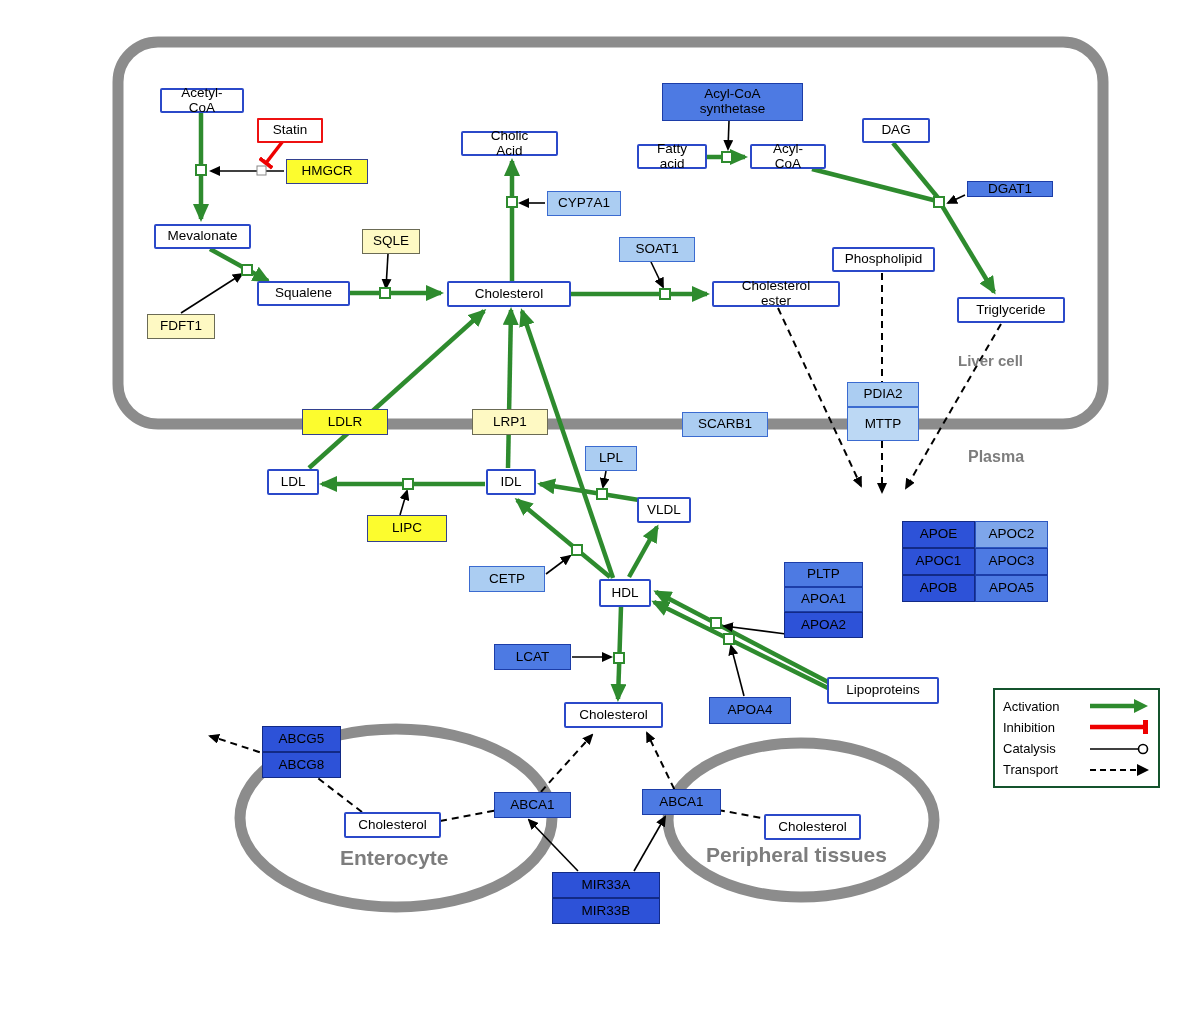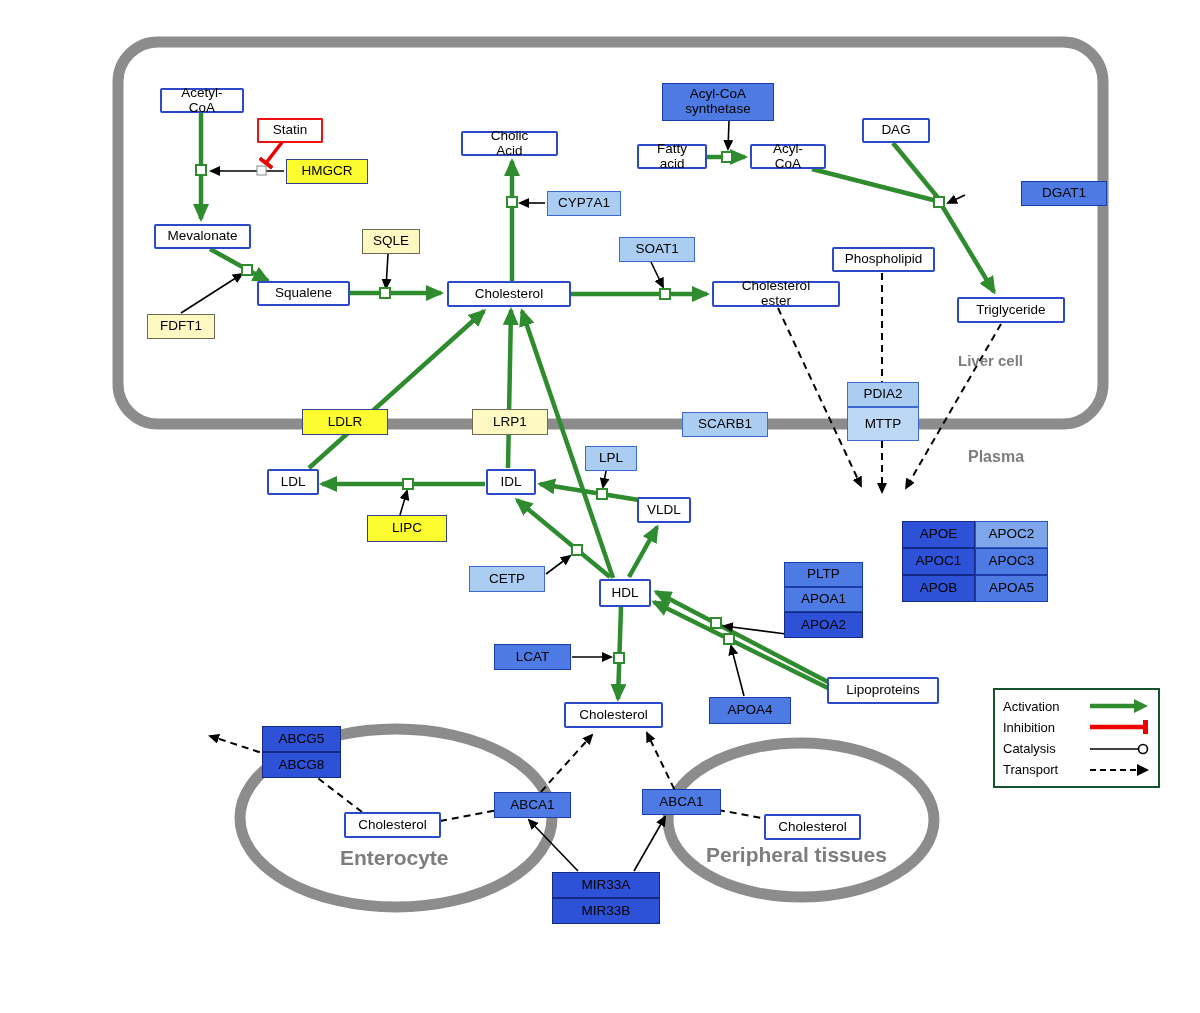--- a/index.html
+++ b/index.html
@@ -129,25 +129,25 @@
   <div class="node yellow" style="left:286px;top:159px;width:82px;height:25px">HMGCR</div>
   <div class="node met" style="left:154px;top:224px;width:97px;height:25px">Mevalonate</div>
   <div class="node paleyellow" style="left:362px;top:229px;width:58px;height:25px">SQLE</div>
   <div class="node paleyellow" style="left:147px;top:314px;width:68px;height:25px">FDFT1</div>
   <div class="node met" style="left:257px;top:281px;width:93px;height:25px">Squalene</div>
   <div class="node met" style="left:447px;top:281px;width:124px;height:26px">Cholesterol</div>
   <div class="node met" style="left:461px;top:131px;width:97px;height:25px">Cholic Acid</div>
   <div class="node bluelight" style="left:547px;top:191px;width:74px;height:25px">CYP7A1</div>
   <div class="node bluelight" style="left:619px;top:237px;width:76px;height:25px">SOAT1</div>
   <div class="node met" style="left:712px;top:281px;width:128px;height:26px">Cholesterol ester</div>
-  <div class="node bluemed" style="left:662px;top:83px;width:112px;height:38px">Acyl-CoA synthetase</div>
+  <div class="node bluemed" style="left:662px;top:83px;width:141px;height:38px">Acyl-CoA synthetase</div>
   <div class="node met" style="left:637px;top:144px;width:70px;height:25px">Fatty acid</div>
   <div class="node met" style="left:750px;top:144px;width:76px;height:25px">Acyl-CoA</div>
   <div class="node met" style="left:862px;top:118px;width:68px;height:25px">DAG</div>
-  <div class="node bluemed" style="left:1021px;top:181px;width:86px;height:25px">DGAT1</div>
+  <div class="node bluemed" style="left:967px;top:181px;width:86px;height:16px">DGAT1</div>
   <div class="node met" style="left:832px;top:247px;width:103px;height:25px">Phospholipid</div>
   <div class="node met" style="left:957px;top:297px;width:108px;height:26px">Triglyceride</div>
   <div class="node bluelight" style="left:847px;top:382px;width:72px;height:25px">PDIA2</div>
   <div class="node bluelighter" style="left:847px;top:407px;width:72px;height:34px">MTTP</div>
   <div class="node yellow" style="left:302px;top:409px;width:86px;height:26px">LDLR</div>
   <div class="node paleyellow" style="left:472px;top:409px;width:76px;height:26px">LRP1</div>
   <div class="node bluelight" style="left:682px;top:412px;width:86px;height:25px">SCARB1</div>
   <div class="node met" style="left:267px;top:469px;width:52px;height:26px">LDL</div>
   <div class="node met" style="left:486px;top:469px;width:50px;height:26px">IDL</div>
   <div class="node bluelight" style="left:585px;top:446px;width:52px;height:25px">LPL</div>

